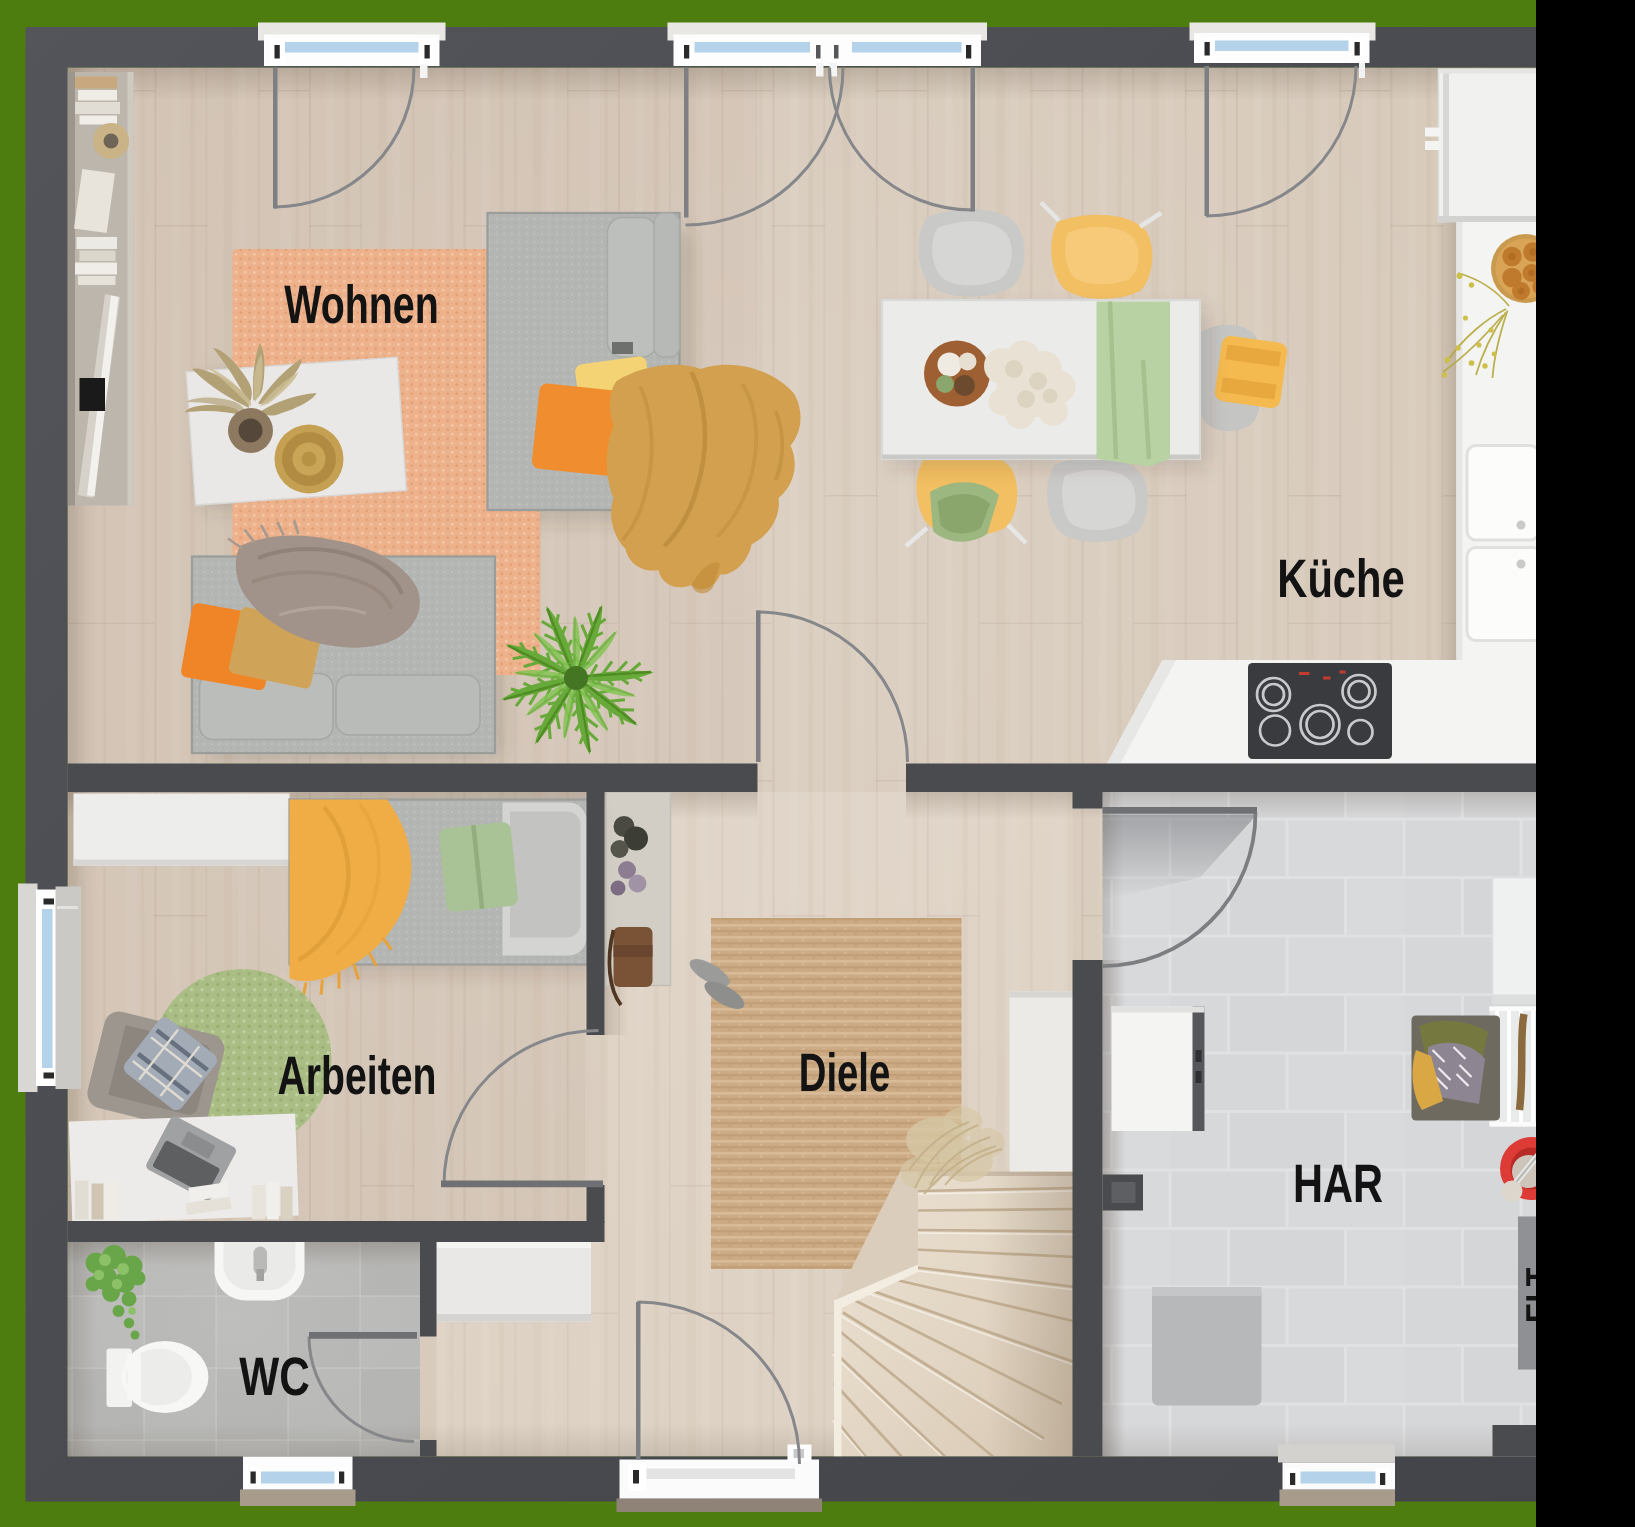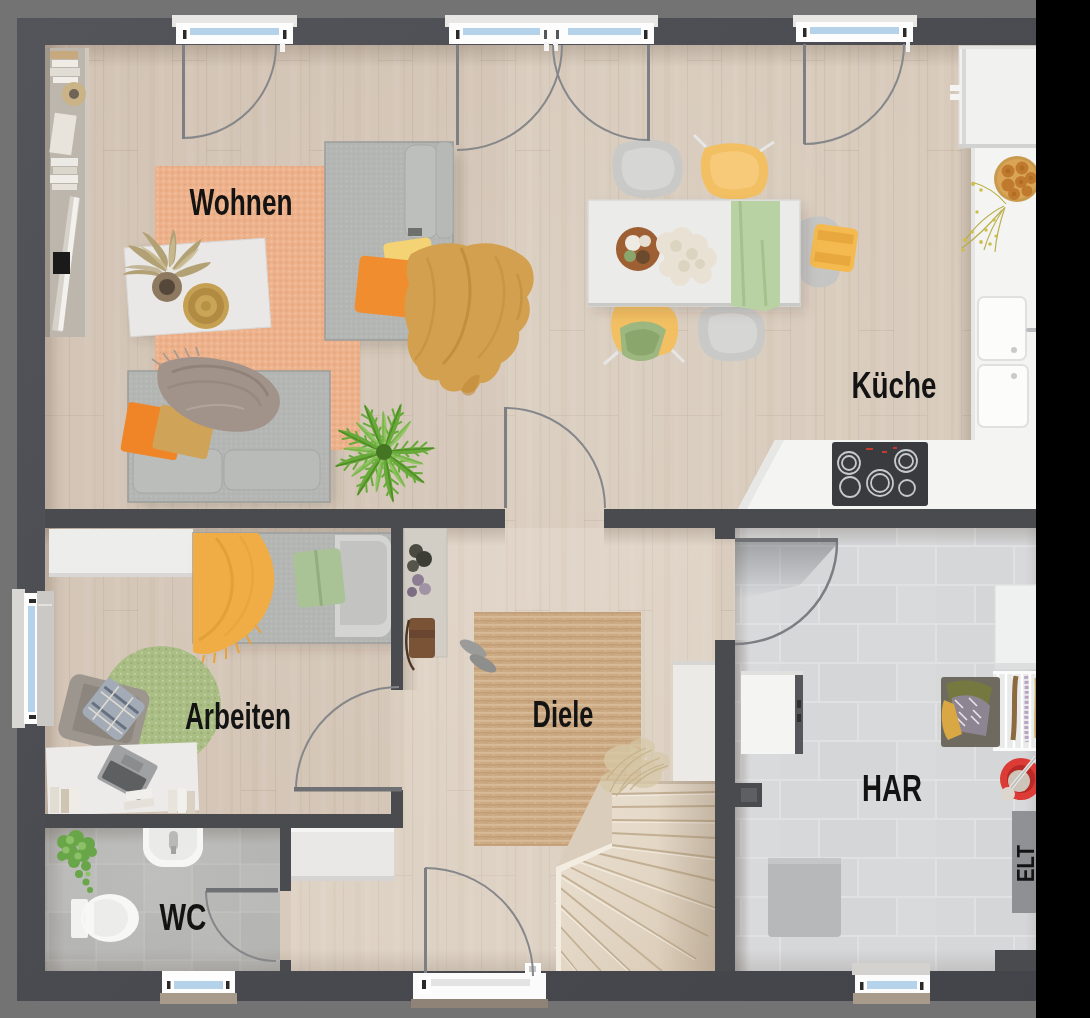--- a/index.html
+++ b/index.html
@@ -1,16 +1,16 @@
 <!DOCTYPE html>
 <html><head>
 <meta charset="utf-8">
 <style>
 html,body{margin:0;padding:0;background:#000;}
-#stage{position:relative;width:1024px;height:1018px;background:#737373;overflow:hidden;padding-left:12px;}
+#stage{position:relative;width:1024px;height:1018px;background:#4d7c0f;overflow:hidden;}
 svg{position:absolute;left:0;top:0;}
 text{font-family:"Liberation Sans",sans-serif;font-weight:bold;fill:#131313;}
 </style>
 </head>
 <body>
 <div id="stage">
 <svg width="1090" height="1018" viewBox="0 0 1090 1018">
 <defs>
 <linearGradient id="wallg" x1="0" y1="0" x2="1" y2="1">
 <stop offset="0" stop-color="#53555a"></stop>

